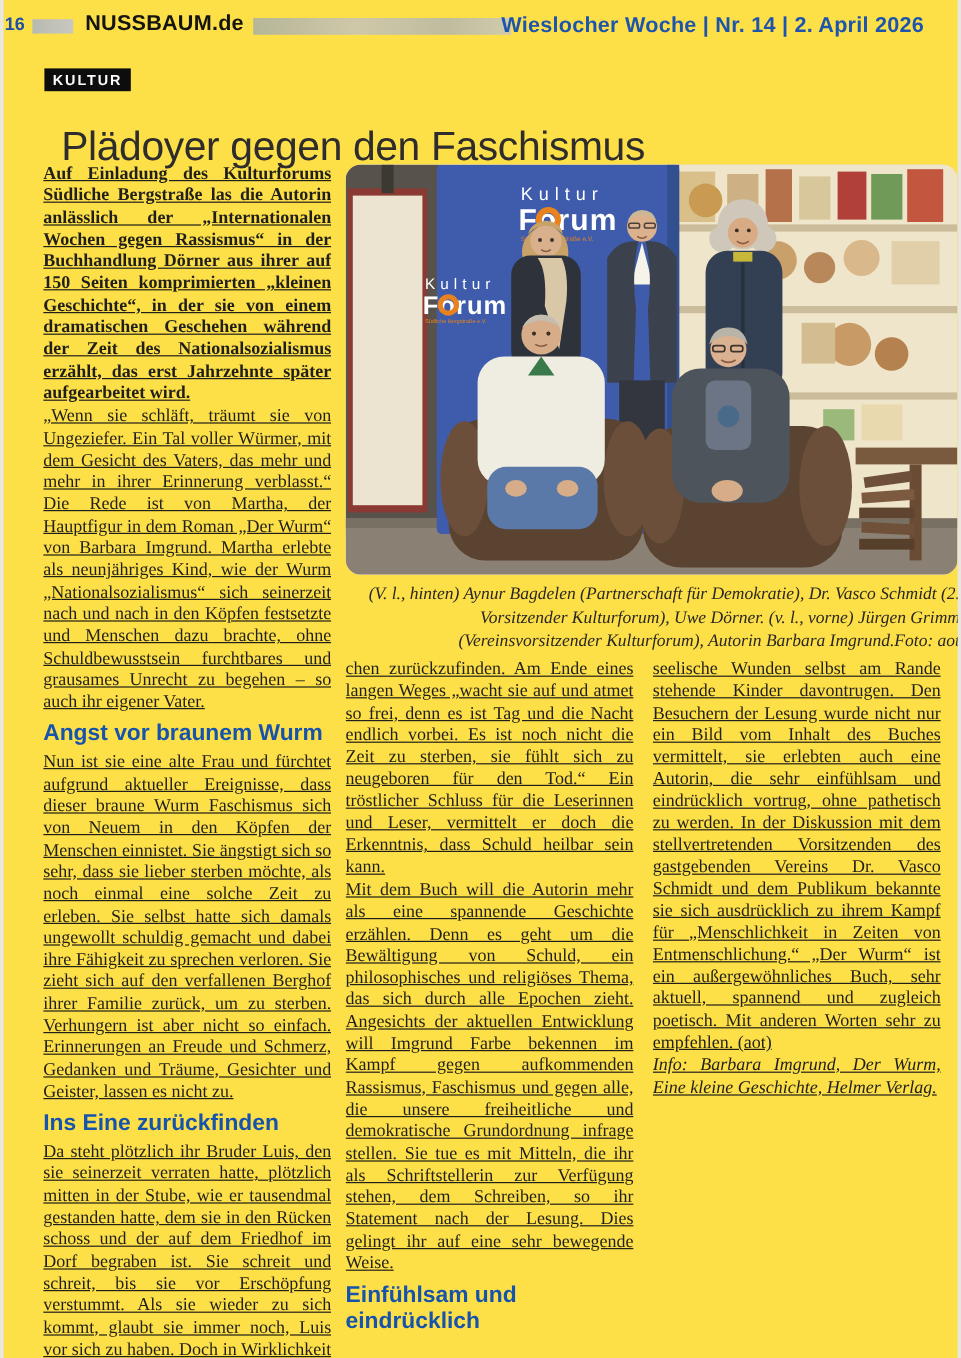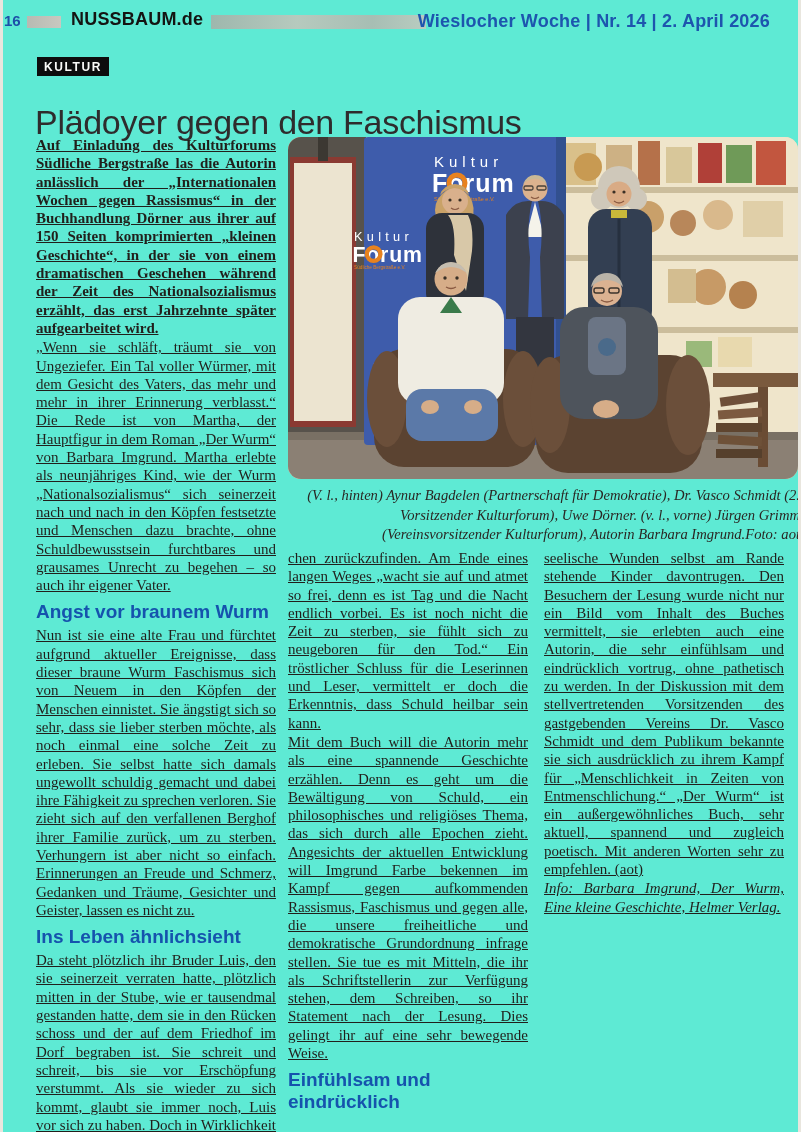--- a/index.html
+++ b/index.html
@@ -1,18 +1,18 @@
 <!DOCTYPE html>
 <html><head>
 <meta charset="utf-8">
 <style>
   html,body{margin:0;padding:0;background:#e9e6de;}
   .page{
     position:relative;width:795px;height:1132px;margin:0 auto;
-    background:#5eead4;overflow:hidden;
+    background:#fde047;overflow:hidden;
     font-family:"Liberation Serif",serif;color:#211f1b;
   }
   
   .hdr-pagenum{
     position:absolute;left:1px;top:12px;
     font-family:"Liberation Sans",sans-serif;font-weight:bold;
     font-size:15px;color:#1d4fa8;
   }
   .hdr-chip{
     position:absolute;left:24px;top:16px;width:34px;height:12px;
@@ -37,21 +37,21 @@
   .cat-row{position:absolute;left:34px;top:57px;display:flex;align-items:center;gap:12px;}
   .cat-tag{
     background:#0d0d0d;color:#fbfbf9;
     font-family:"Liberation Sans",sans-serif;font-weight:bold;
     font-size:12px;letter-spacing:1.6px;padding:3px 7px 2px 7px;
   }
   .kicker{
     font-family:"Liberation Sans",sans-serif;font-size:17px;color:#241f30;
   }
   .headline{
-    position:absolute;left:32px;top:80px;width:740px;
+    position:absolute;left:48px;top:80px;width:740px;
     font-family:"Liberation Sans",sans-serif;font-weight:normal;
     font-size:34px;color:#2e2c2d;letter-spacing:-0.3px;
   }
   
   .col{position:absolute;width:240px;font-size:15px;line-height:18.3px;
        text-align:justify;}
   .col1{left:33px;top:136px;height:996px;overflow:hidden;}
   .col2{left:285px;top:549px;height:583px;overflow:hidden;}
   .col3{left:541px;top:549px;height:583px;overflow:hidden;}
   .col p{margin:0 0 1px 0;text-decoration:underline;}
@@ -90,21 +90,21 @@
     <span class="cat-tag">KULTUR</span>
   </div>
 
   <h1 class="headline">Plädoyer gegen den Faschismus</h1>
 
   <div class="col col1">
     <p class="lead">Auf Einladung des Kulturforums Südliche Bergstraße las die Autorin anlässlich der „Internationalen Wochen gegen Rassismus“ in der Buchhandlung Dörner aus ihrer auf 150 Seiten komprimierten „kleinen Geschichte“, in der sie von einem dramatischen Geschehen während der Zeit des Nationalsozialismus erzählt, das erst Jahrzehnte später aufgearbeitet wird.</p>
     <p>„Wenn sie schläft, träumt sie von Ungeziefer. Ein Tal voller Würmer, mit dem Gesicht des Vaters, das mehr und mehr in ihrer Erinnerung verblasst.“ Die Rede ist von Martha, der Hauptfigur in dem Roman „Der Wurm“ von Barbara Imgrund. Martha erlebte als neunjähriges Kind, wie der Wurm „Nationalsozialismus“ sich seinerzeit nach und nach in den Köpfen festsetzte und Menschen dazu brachte, ohne Schuldbewusstsein furchtbares und grausames Unrecht zu begehen – so auch ihr eigener Vater.</p>
     <h3 class="sec-h">Angst vor braunem Wurm</h3>
     <p>Nun ist sie eine alte Frau und fürchtet aufgrund aktueller Ereignisse, dass dieser braune Wurm Faschismus sich von Neuem in den Köpfen der Menschen einnistet. Sie ängstigt sich so sehr, dass sie lieber sterben möchte, als noch einmal eine solche Zeit zu erleben. Sie selbst hatte sich damals ungewollt schuldig gemacht und dabei ihre Fähigkeit zu sprechen verloren. Sie zieht sich auf den verfallenen Berghof ihrer Familie zurück, um zu sterben. Verhungern ist aber nicht so einfach. Erinnerungen an Freude und Schmerz, Gedanken und Träume, Gesichter und Geister, lassen es nicht zu.</p>
-    <h3 class="sec-h">Ins Leben ähnlichsieht</h3>
+    <h3 class="sec-h">Ins Eine zurückfinden</h3>
     <p>Da steht plötzlich ihr Bruder Luis, den sie seinerzeit verraten hatte, plötzlich mitten in der Stube, wie er tausendmal gestanden hatte, dem sie in den Rücken schoss und der auf dem Friedhof im Dorf begraben ist. Sie schreit und schreit, bis sie vor Erschöpfung verstummt. Als sie wieder zu sich kommt, glaubt sie immer noch, Luis vor sich zu haben. Doch in Wirklichkeit ist es Paul, ihr Großneffe, der ihm sehr ähnlichsieht. Er bringt ihr von nun an regelmäßig etwas zu Essen, hilft ihr, Vergangenes aufzuarbeiten und wieder ins Leben und zum Spre-</p>
   </div>
 
   <div class="photo">
     <svg width="510" height="342" viewBox="0 0 510 342" xmlns="http://www.w3.org/2000/svg">
 
       <rect x="0" y="0" width="510" height="342" fill="#e3d7b8"></rect>
       <rect x="270" y="0" width="240" height="310" fill="#efe5cb"></rect>
 
       <g>

